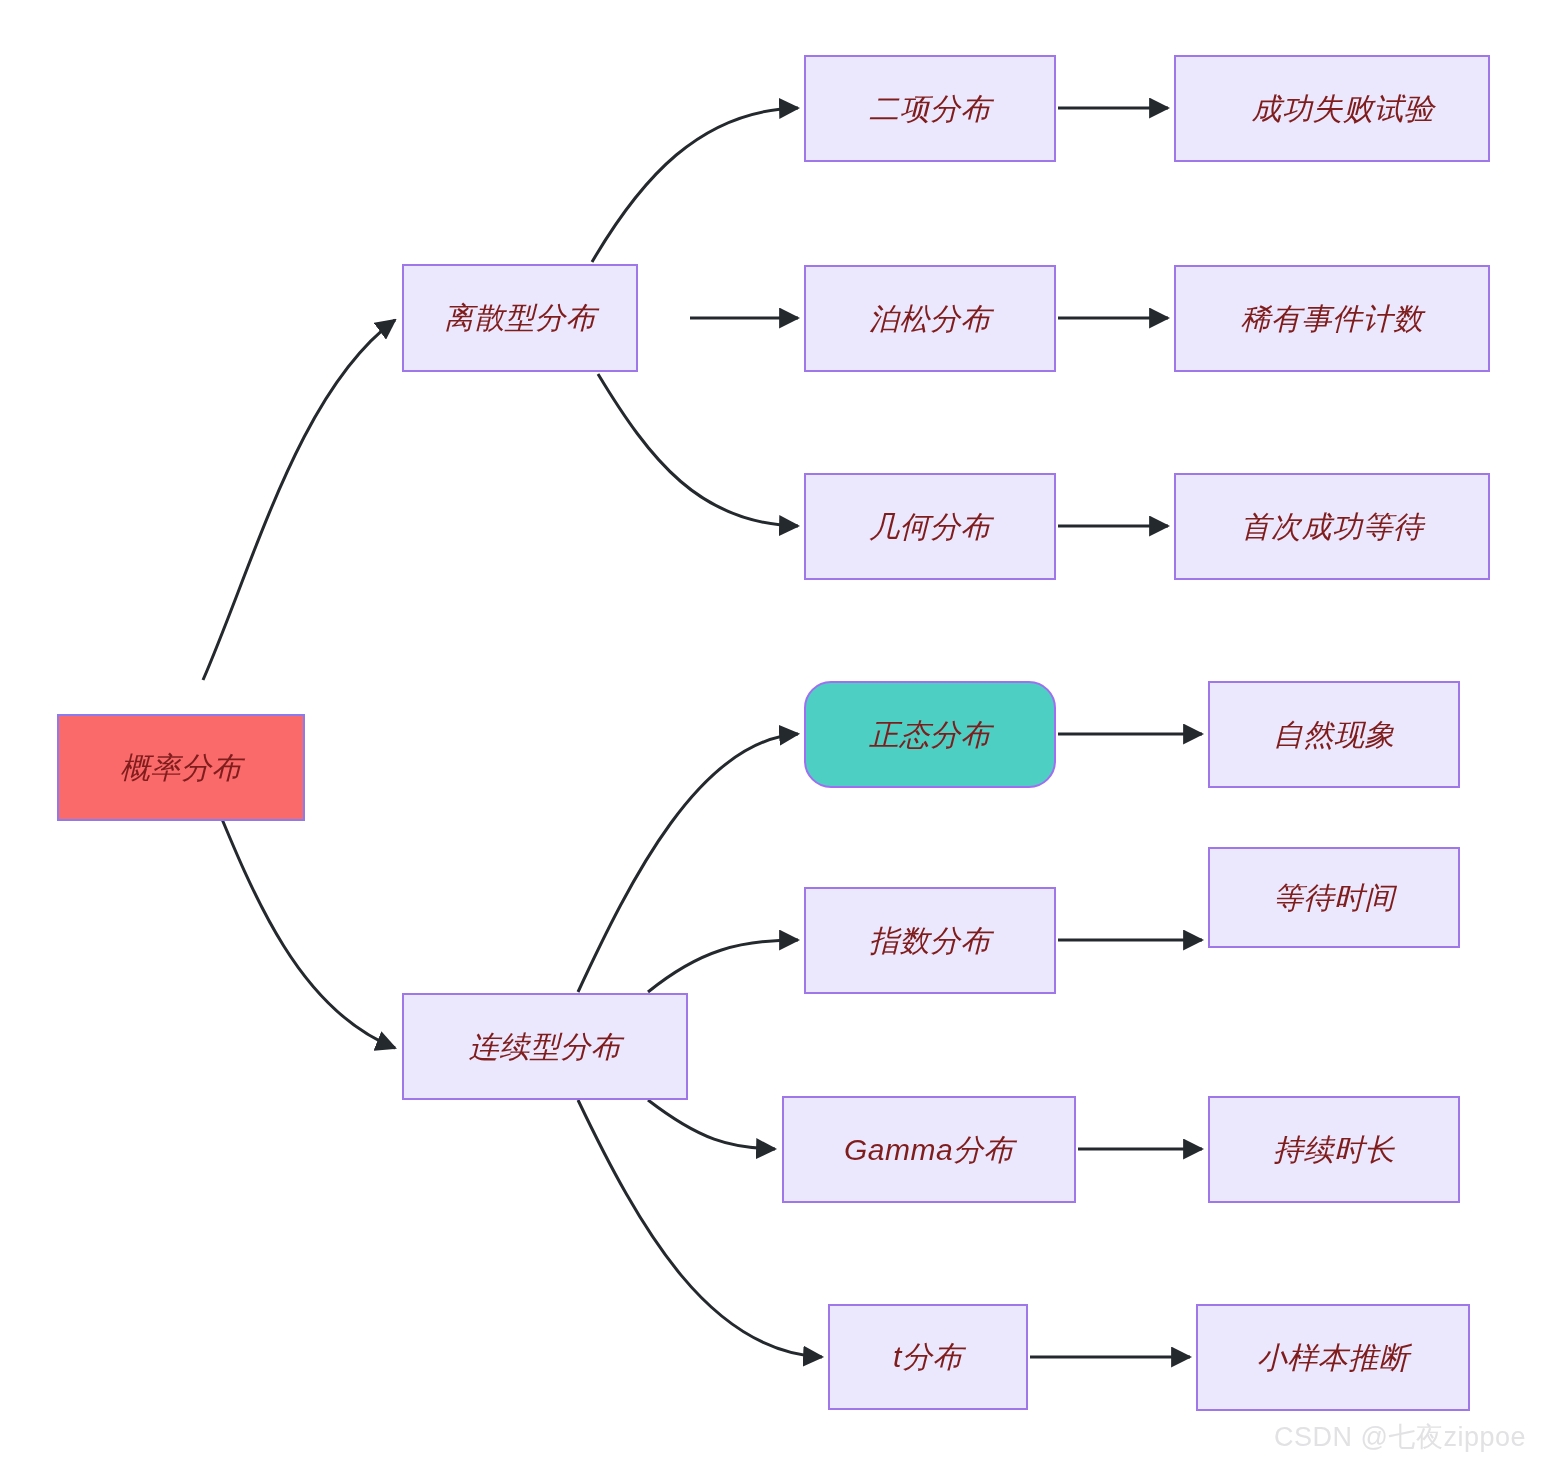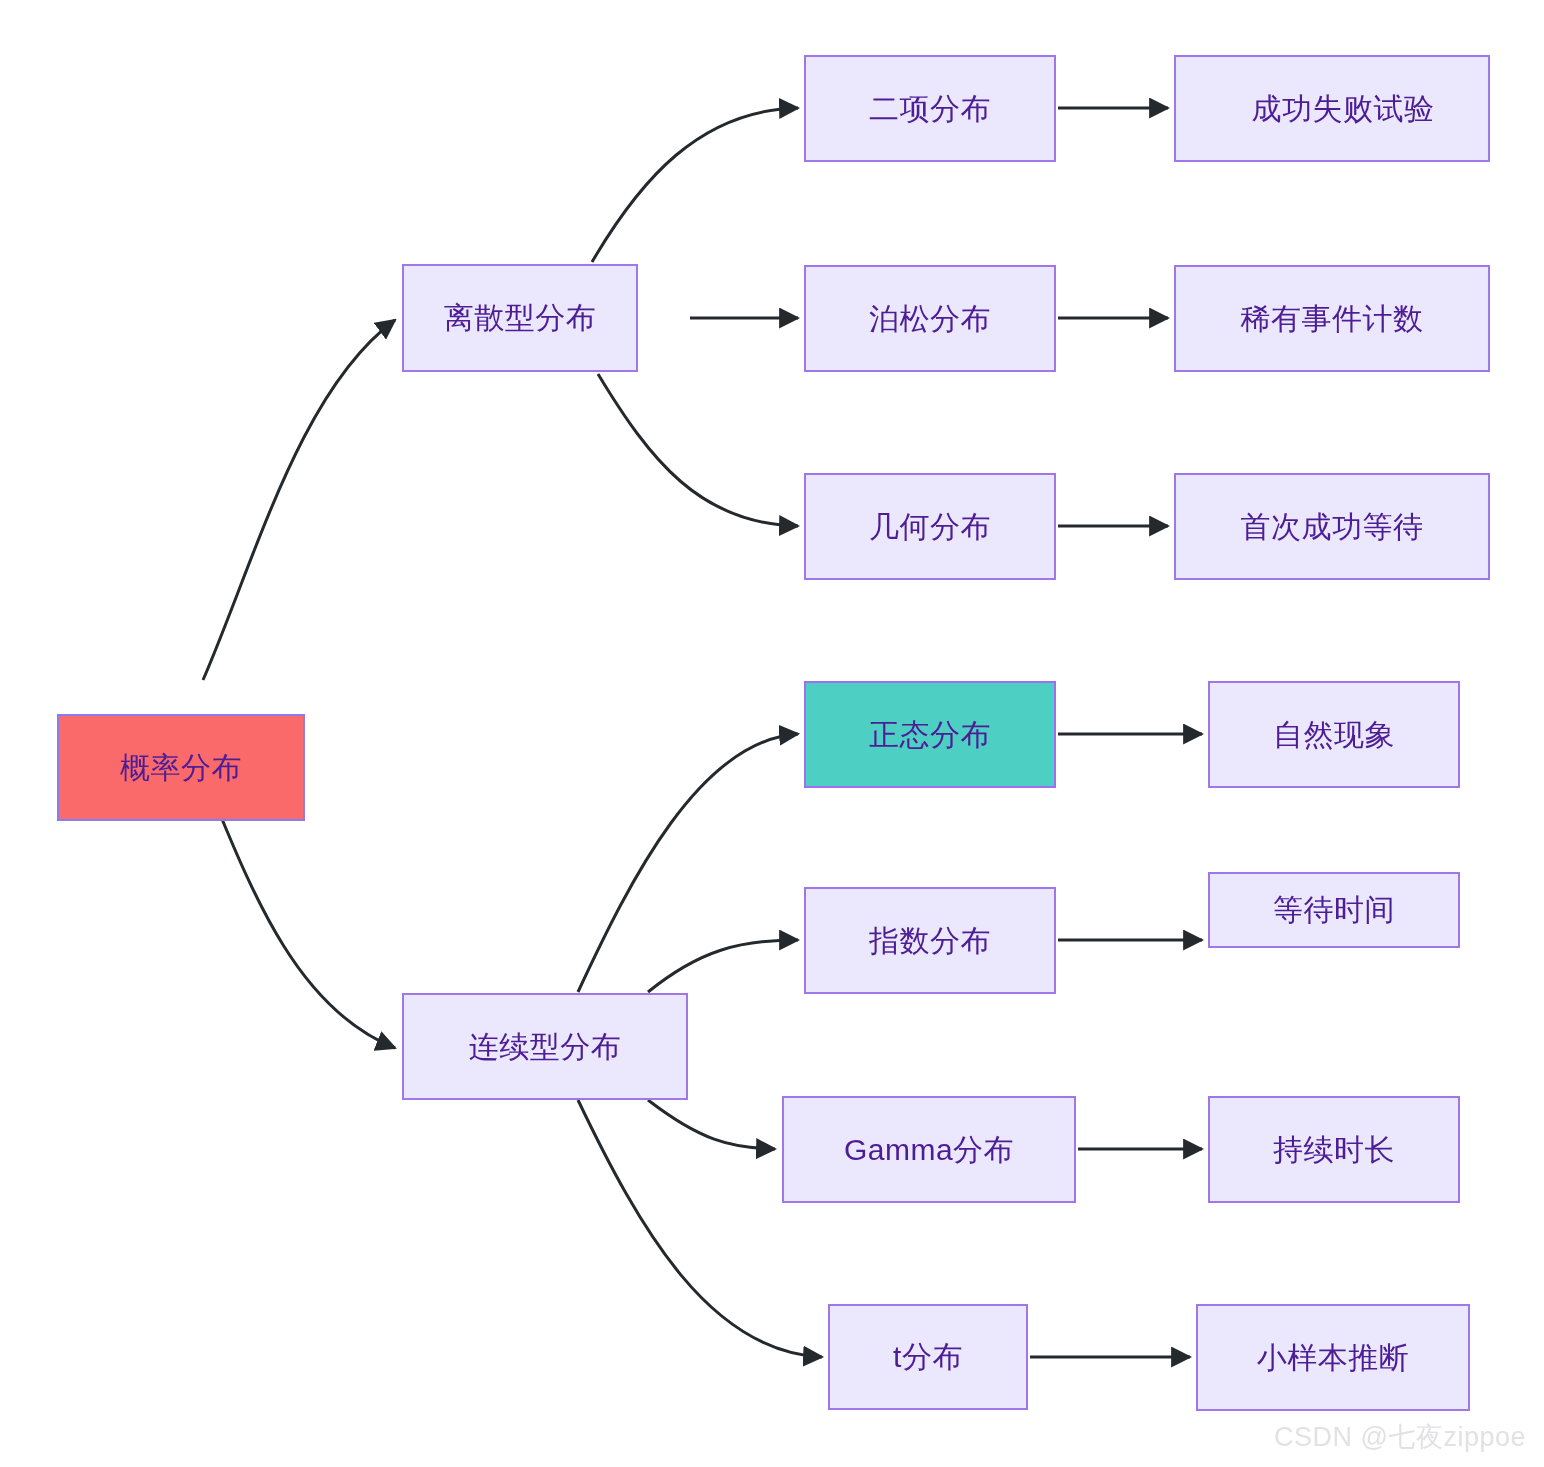--- a/index.html
+++ b/index.html
@@ -26,25 +26,26 @@
     pointer-events: none;
   }
   .node {
     position: absolute;
     box-sizing: border-box;
     display: flex;
     align-items: center;
     justify-content: center;
     border: 2px solid #9f77e8;
     background: #ebe7fd;
-    color: #4c1d95;
+    color: #7f1d1d;
     font-size: 30px;
     line-height: 1.2;
     letter-spacing: 0.5px;
     white-space: nowrap;
+    font-style: italic;
   }
   .node.root {
     background: #fb6a6a;
     border-color: #8a7bf0;
     margin-top: 33px;
   }
   .node.highlight {
     background: #4dcfc4;
     border-color: #a06ef0;
   }
@@ -113,21 +114,21 @@
   <div class="node" style="left:804px; top:55px; width:252px; height:107px;">
     <span>二项分布</span>
   </div>
   <div class="node" style="left:804px; top:265px; width:252px; height:107px;">
     <span>泊松分布</span>
   </div>
   <div class="node" style="left:804px; top:473px; width:252px; height:107px;">
     <span>几何分布</span>
   </div>
 
-  <div class="node highlight" style="left:804px; top:681px; width:252px; height:107px;">
+  <div class="node highlight" style="left:804px; top:681px; width:252px; height:107px;border-radius:27px;">
     <span>正态分布</span>
   </div>
   <div class="node" style="left:804px; top:887px; width:252px; height:107px;">
     <span>指数分布</span>
   </div>
   <div class="node" style="left:782px; top:1096px; width:294px; height:107px;">
     <span>Gamma分布</span>
   </div>
   <div class="node" style="left:828px; top:1304px; width:200px; height:106px;">
     <span>t分布</span>
@@ -138,21 +139,21 @@
   </div>
   <div class="node" style="left:1174px; top:265px; width:316px; height:107px;">
     <span>稀有事件计数</span>
   </div>
   <div class="node" style="left:1174px; top:473px; width:316px; height:107px;">
     <span>首次成功等待</span>
   </div>
   <div class="node" style="left:1208px; top:681px; width:252px; height:107px;">
     <span>自然现象</span>
   </div>
-  <div class="node" style="left:1208px; top:872px; width:252px; height:76px;">
+  <div class="node" style="left:1208px; top:847px; width:252px; height:101px;">
     <span>等待时间</span>
   </div>
   <div class="node" style="left:1208px; top:1096px; width:252px; height:107px;">
     <span>持续时长</span>
   </div>
   <div class="node" style="left:1196px; top:1304px; width:274px; height:107px;">
     <span>小样本推断</span>
   </div>
 
   <div class="watermark">CSDN @七夜zippoe</div>

